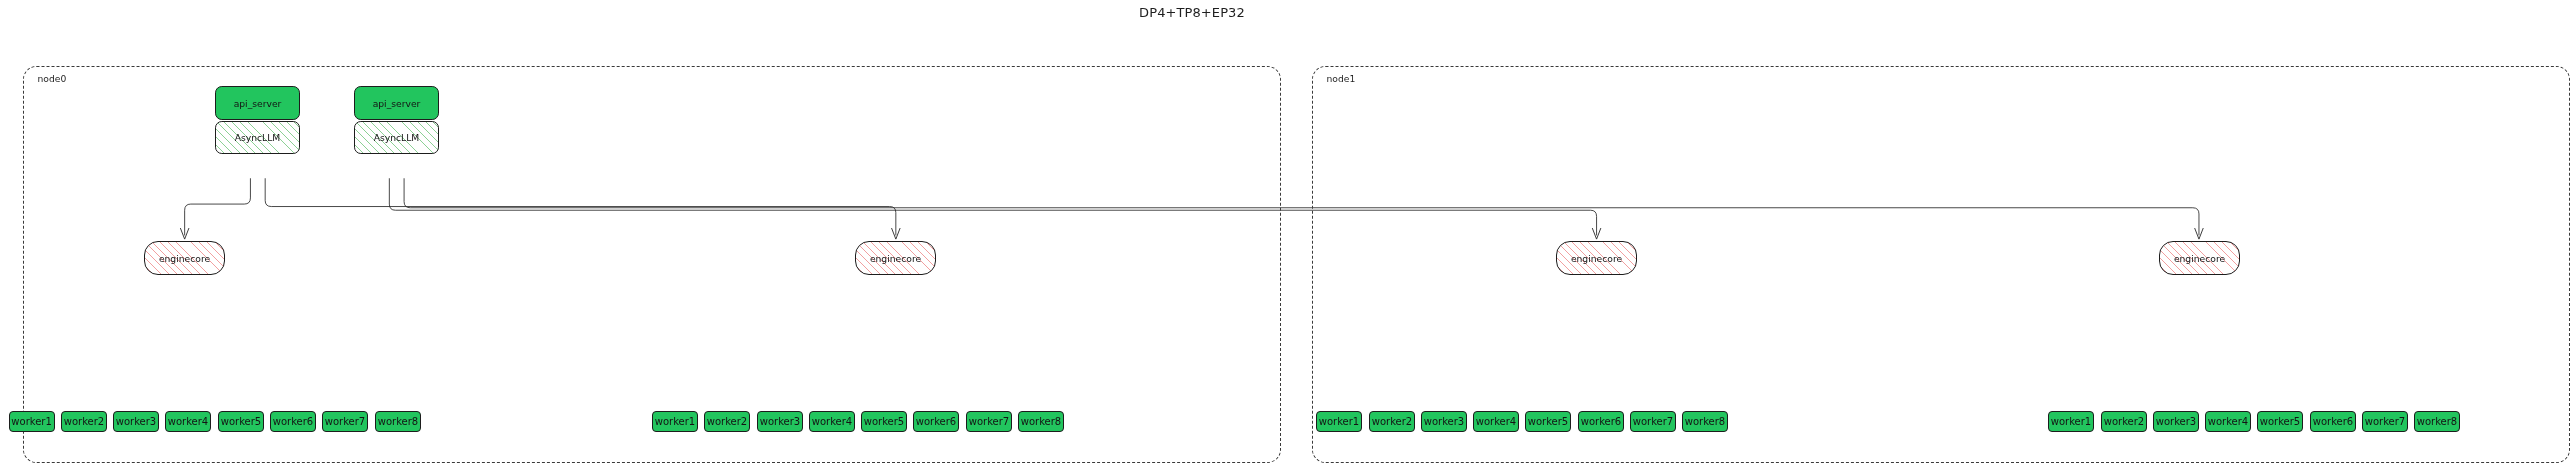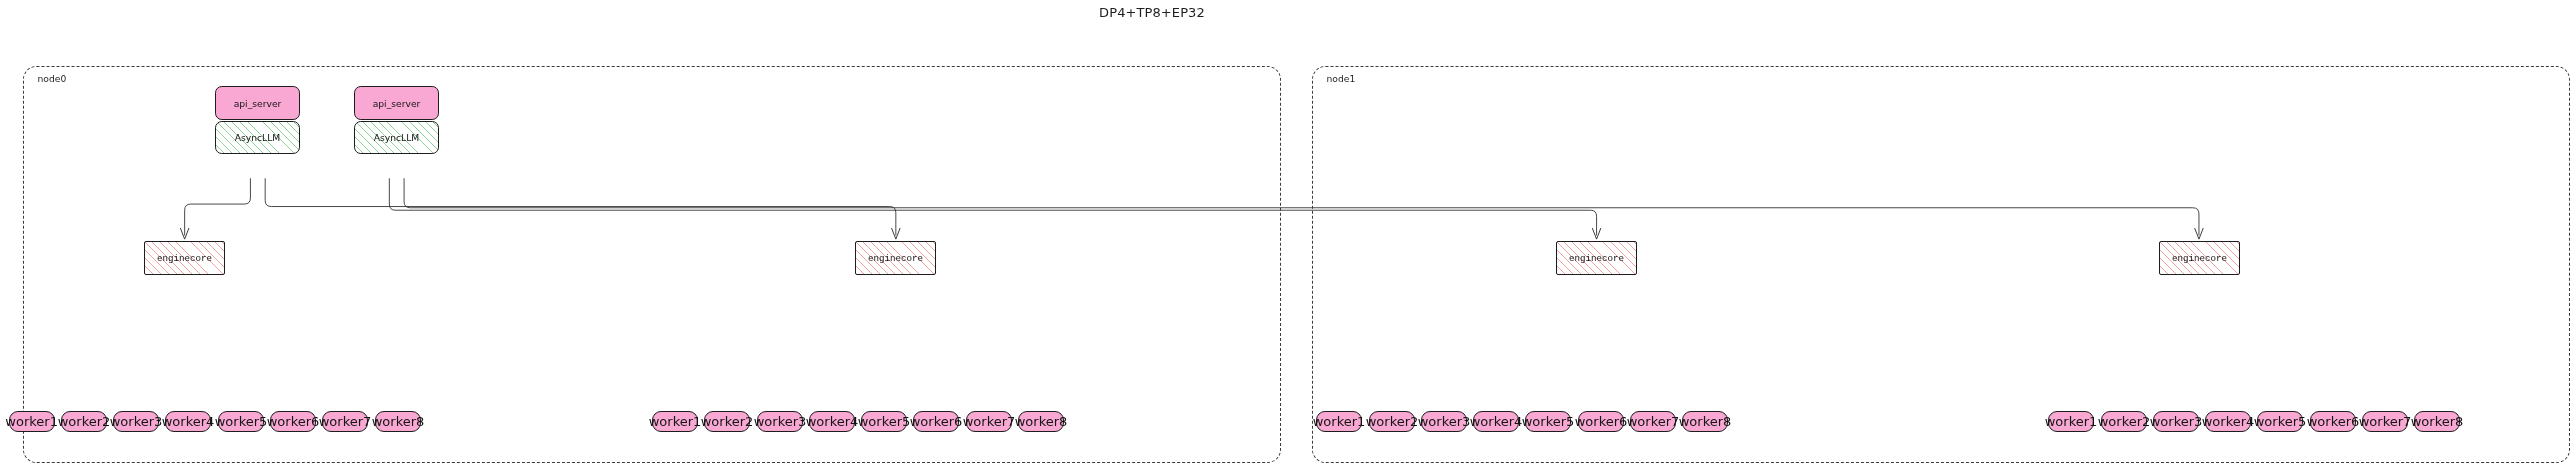--- a/index.html
+++ b/index.html
@@ -2,21 +2,21 @@
 <html style="font-size:9.8px"><head>
 <meta charset="utf-8">
 <style>
   html,body{margin:0;padding:0;background:#ffffff;}
   body{width:2576px;height:469px;position:relative;overflow:hidden;
        font-family:"DejaVu Sans","Liberation Sans",sans-serif;}
 
   #title{
     position:absolute;left:0;top:0;width:2304px;height:24.6px;
     display:flex;align-items:center;justify-content:center;
-    font-size:13px;color:#1f1f1f;letter-spacing:0.1px;
+    font-size:13px;color:#1f1f1f;letter-spacing:0.1px;padding-left:40px;
   }
 
   
   .node{
     position:absolute;
     border:1.2px dashed #3a3a3a;
     border-radius:13.5px;
     background:transparent;
     box-sizing:border-box;
   }
@@ -25,50 +25,49 @@
     font-size:9.2px;color:#1f1f1f;white-space:nowrap;
   }
 
   
   .box{
     position:absolute;box-sizing:border-box;
     border:1.4px solid #1d1d1d;
     border-radius:5.5px;
     display:flex;align-items:center;justify-content:center;
     font-size:9.2px;color:#141414;white-space:nowrap;
-    background:#f9a8d4;
+    background:#22c55e;
   }
   .box.api{
     border-radius:6.8px;
   }
   .box.async{
     border-radius:6.8px;
     background-color:#ffffff;
     background-image:repeating-linear-gradient(
         45deg,
         rgba(120,200,130,0.85) 0px,
         rgba(120,200,130,0.85) 0.7px,
         rgba(255,255,255,0) 0.7px,
         rgba(255,255,255,0) 5.5px);
   }
   .box.engine{
-    border-radius:2px;
+    border-radius:14px;
     background-color:#ffffff;
     background-image:repeating-linear-gradient(
         45deg,
         rgba(240,150,150,0.9) 0px,
         rgba(240,150,150,0.9) 0.7px,
         rgba(255,255,255,0) 0.7px,
         rgba(255,255,255,0) 5.5px);
-    font-family:Liberation Mono, monospace;
   }
   .box.worker{
-    border-radius:9px;
+    border-radius:4px;
     border-width:1.2px;
-    font-size:13px;
+    font-size:10px;
     justify-content:center;
   }
   .box > span{pointer-events:none;}
 
   
   #wires{position:absolute;left:0;top:0;width:2576px;height:469px;}
   #wires path{fill:none;stroke:#2b2b2b;stroke-width:1.4px;}
   #wires .head{fill:none;stroke:#2b2b2b;stroke-width:1.5px;}
 </style>
 </head>

